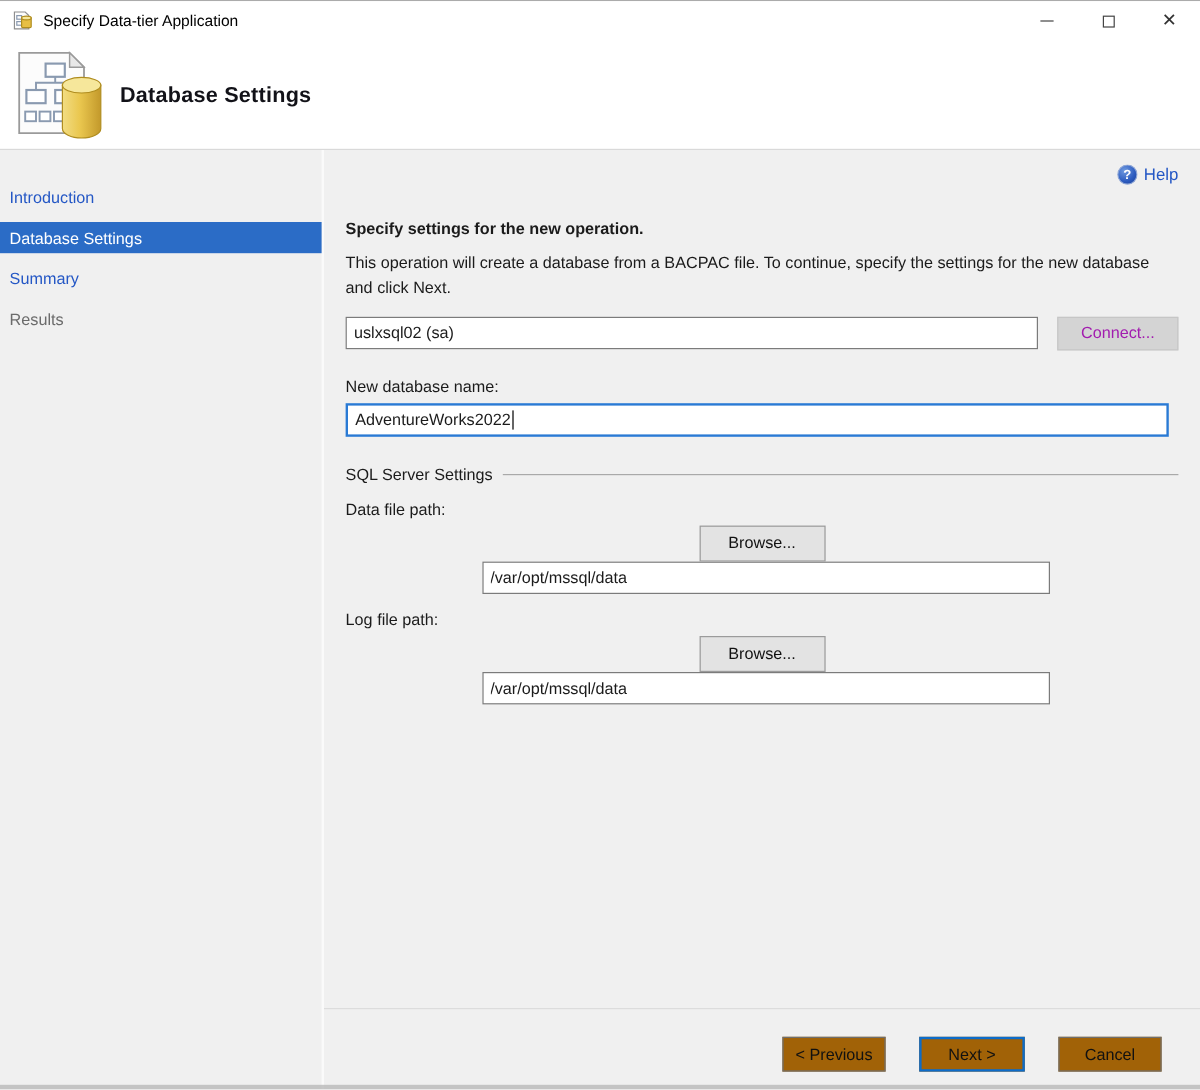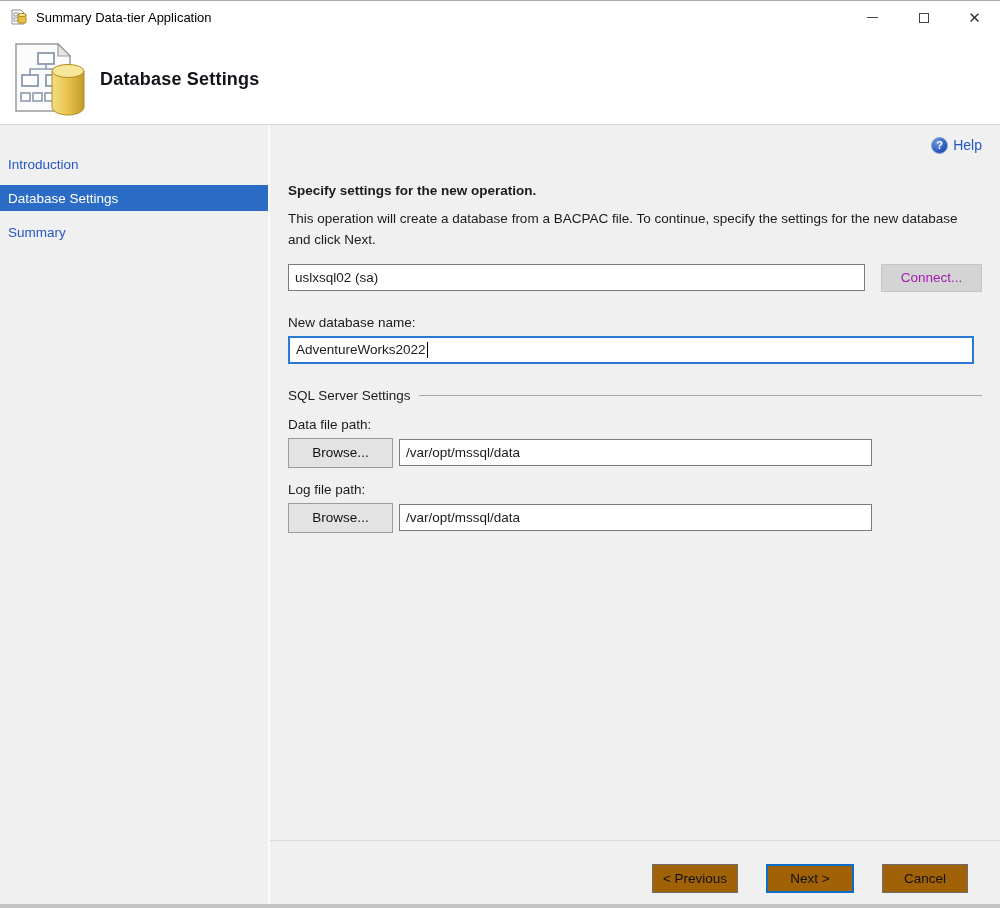--- a/index.html
+++ b/index.html
@@ -60,21 +60,21 @@
   .field.focused { border:2px solid #2a7ad4; height:28px; margin-top:6px; }
   .caret { width:1px; height:16px; background:#000; display:inline-block; margin-left:1px;
            animation:blink 1.1s steps(1) infinite; }
   @keyframes blink { 50% { opacity:0; } }
 
   .group-row { display:flex; align-items:center; margin-top:24px; }
   .group-label { font-size:13.5px; white-space:nowrap; }
   .group-line { flex:1 1 auto; height:1px; background:#a9a9a9; margin-left:8px; }
 
   .label.file { margin-top:14px; }
-  .file-row { margin-top:6px; }
+  .file-row { margin-top:6px;flex-direction:column; }
   .btn.browse { width:105px; height:30px; background:#e3e3e3; border:1px solid #9b9b9b; }
   .input.path { width:473px; height:27px; margin-left:6px; background:#fff;
                 border:1px solid #7b7b7b; font-family:inherit; font-size:13.5px; padding:0 6px; color:#1b1b1b; }
 
   .spacer { flex:1 1 auto; }
   .footer { border-top:1px solid #dcdcdc; height:68px; display:flex; justify-content:flex-end;
             align-items:flex-start; padding:23px 32px 0 0; gap:28px; flex:0 0 auto; }
   .btn.nav { width:86px; height:29px; border:1px solid #6e6e6e; background:#a16207; }
   .btn.nav.next { width:88px; border:2px solid #0d6cc9; }
 
@@ -88,21 +88,21 @@
   <div class="titlebar">
     <span class="app-icon">
       <svg viewBox="0 0 17 17" width="17" height="17">
         <path d="M1 1h9l3 3v11H1z" fill="#fdfdfd" stroke="#8e8e8e" stroke-width="1"></path>
         <rect x="3" y="4" width="4" height="3" fill="none" stroke="#8a9ab0"></rect>
         <rect x="3" y="9" width="4" height="3" fill="none" stroke="#8a9ab0"></rect>
         <rect x="7" y="5" width="8" height="9" rx="1" fill="#e7bf45" stroke="#b08d1f"></rect>
         <ellipse cx="11" cy="6" rx="4" ry="1.6" fill="#f6e79b" stroke="#b08d1f"></ellipse>
       </svg>
     </span>
-    <span class="title">Summary Data-tier Application</span>
+    <span class="title">Specify Data-tier Application</span>
     <div class="controls">
       <div class="ctrl">
         <span class="glyph-min"></span>
       </div>
       <div class="ctrl">
         <span class="glyph-max"></span>
       </div>
       <div class="ctrl">
         <span class="glyph-close">✕</span>
       </div>
@@ -140,20 +140,23 @@
     <div class="sidebar">
       <div class="side-item link">
         <span>Introduction</span>
       </div>
       <div class="side-item selected">
         <span>Database Settings</span>
       </div>
       <div class="side-item link">
         <span>Summary</span>
       </div>
+      <div class="side-item disabled">
+        <span>Results</span>
+      </div>
     </div>
 
     <div class="content">
       <div class="content-body">
 
         <div class="help-row">
           <a class="help">
             <svg class="help-icon" viewBox="0 0 17 17">
               <defs>
                 <radialGradient id="hb" cx="0.35" cy="0.3" r="0.9">

